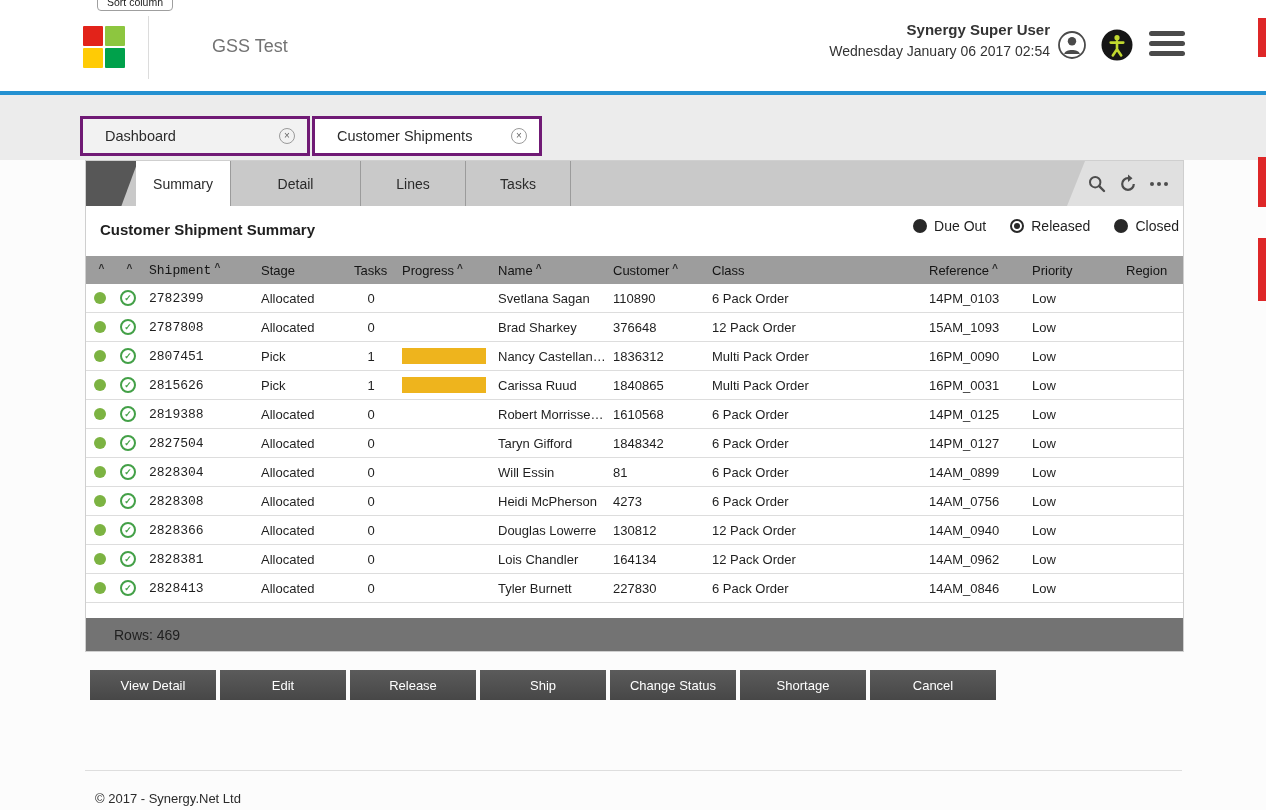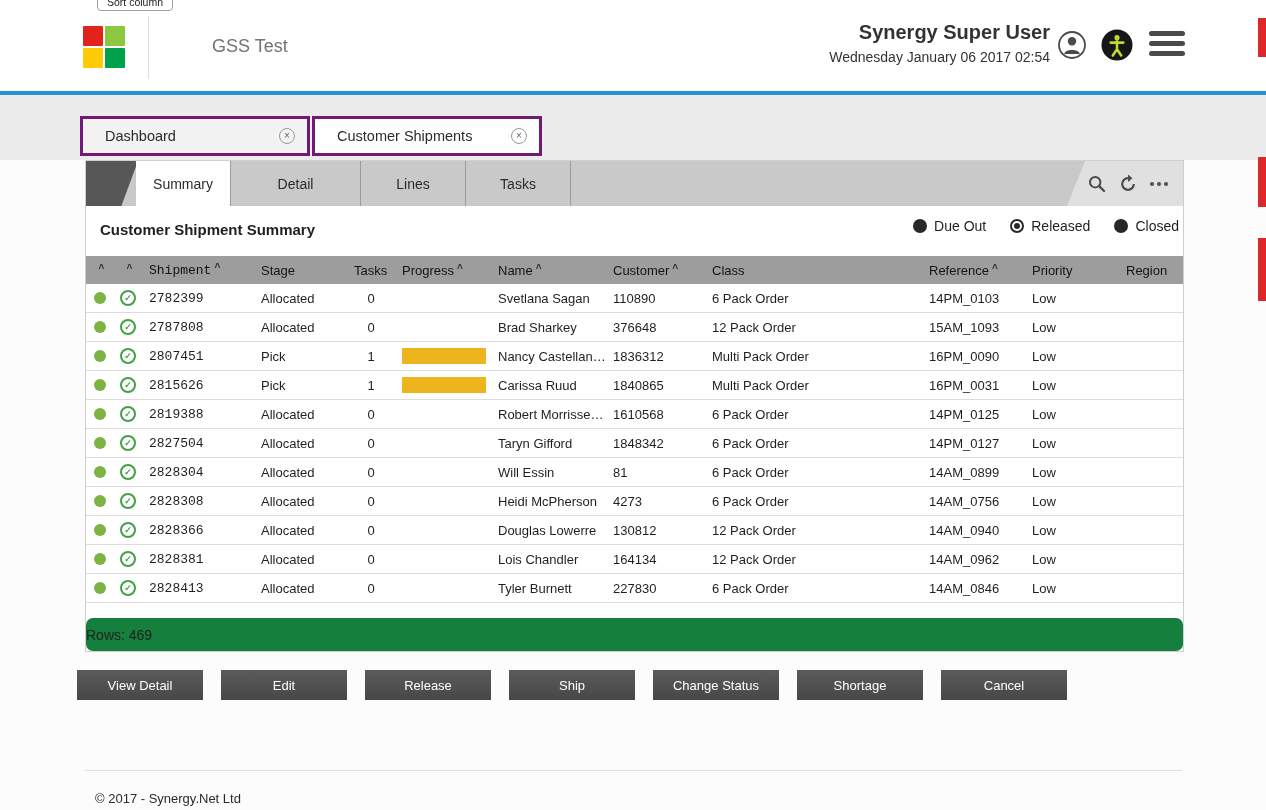--- a/index.html
+++ b/index.html
@@ -15,21 +15,21 @@
   .logo{position:absolute;left:83px;top:26px;width:42px;height:42px;display:grid;
     grid-template-columns:1fr 1fr;grid-template-rows:1fr 1fr;gap:2px;}
   .logo i{display:block;border-radius:1px;}
   .sq-red{background:var(--logo-red,#e2231a);}
   .sq-lime{background:var(--logo-lime,#8dc63f);}
   .sq-yellow{background:var(--logo-yellow,#ffcb05);}
   .sq-green{background:var(--logo-green,#00a14b);}
   .header-divider{position:absolute;left:148px;top:16px;width:1px;height:63px;background:#dcdcdc;}
   .app-title{position:absolute;left:212px;top:36px;font-size:18px;color:#737373;}
   .user-block{position:absolute;right:216px;top:21px;text-align:right;}
-  .user-name{font-size:20px;font-weight:700;color:#333;}
+  .user-name{font-size:15px;font-weight:700;color:#333;}
   .datetime{font-size:14px;color:#333;margin-top:5px;}
   .hdr-icon{position:absolute;cursor:pointer;}
   .user-icon{left:1057px;top:30px;width:30px;height:30px;}
   .accessibility{left:1101px;top:29px;width:32px;height:32px;}
   .burger{position:absolute;left:1149px;top:31px;width:36px;display:flex;flex-direction:column;gap:5px;cursor:pointer;}
   .burger i{height:5px;background:#4a4a4a;border-radius:2.5px;}
 
   
   .tabs-band{position:absolute;left:0;top:95px;width:100%;height:65px;background:#ececec;}
   .doc-tabs{position:absolute;left:80px;top:116px;display:flex;z-index:3;}
@@ -82,25 +82,25 @@
     background:#fff;cursor:pointer;}
   .td{padding-left:7px;white-space:nowrap;overflow:hidden;text-overflow:ellipsis;flex:0 0 auto;}
   .td.c0,.td.c1{display:flex;justify-content:center;padding-left:0;}
   .td.c4{text-align:center;padding-left:0;}
   .td.c5{display:flex;align-items:center;}
   .dot{width:12px;height:12px;border-radius:50%;background:var(--status-green,#7cb342);display:block;}
   .check{width:16px;height:16px;border-radius:50%;border:2px solid var(--check-green,#43a047);
     color:var(--check-green,#43a047);font-size:9px;font-weight:700;display:flex;align-items:center;
     justify-content:center;line-height:1;}
   .progress-bar{width:84px;height:16px;background:var(--progress-amber,#eeb41d);display:block;}
-  .rows-bar{position:absolute;left:0;top:457px;width:100%;height:33px;background:#15803d;display:flex;
-    align-items:center;font-size:14px;color:#1f1f1f;border-radius:7px;}
+  .rows-bar{position:absolute;left:0;top:457px;width:100%;height:33px;background:#737373;display:flex;
+    align-items:center;padding-left:28px;font-size:14px;color:#1f1f1f;}
 
   
-  .actions{position:absolute;left:77px;top:670px;display:flex;gap:18px;z-index:2;justify-content:flex-end;}
+  .actions{position:absolute;left:90px;top:670px;display:flex;gap:4px;z-index:2;justify-content:flex-end;}
   .action-btn{width:126px;height:30px;border:none;background:linear-gradient(#5b5b5b,var(--button-dark,#474747));
     color:#fff;font-size:13px;font-family:inherit;cursor:pointer;}
   .footer-rule{position:absolute;left:85px;top:770px;width:1097px;height:1px;background:#dedede;}
   .copyright{position:absolute;left:95px;top:791px;font-size:13px;color:#2b2b2b;}
 
   .ribbon{position:absolute;right:0;width:8px;background:var(--ribbon-red,#de2728);z-index:10;}
   .r1{top:18px;height:39px;}
   .r2{top:157px;height:50px;}
   .r3{top:238px;height:63px;}
 </style>

